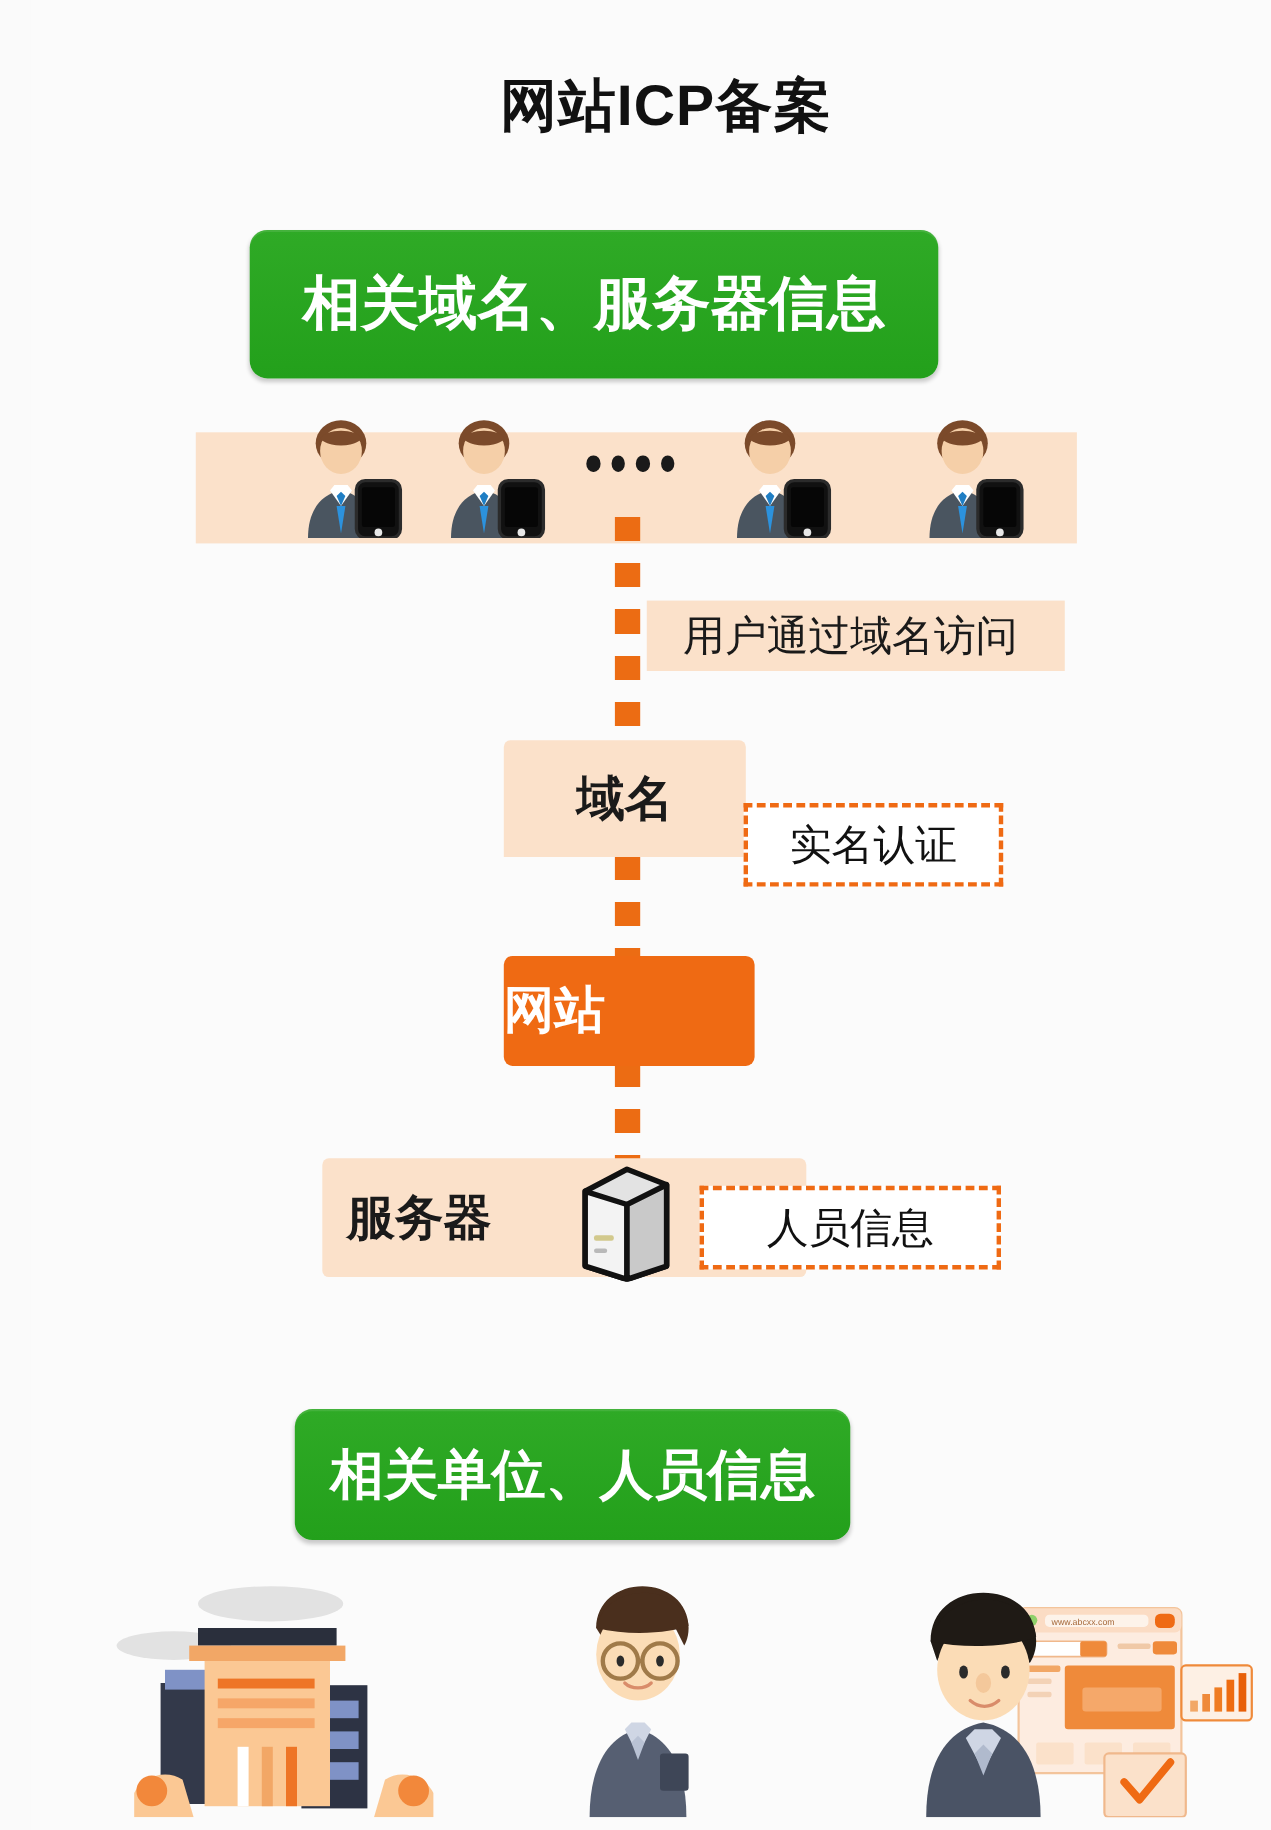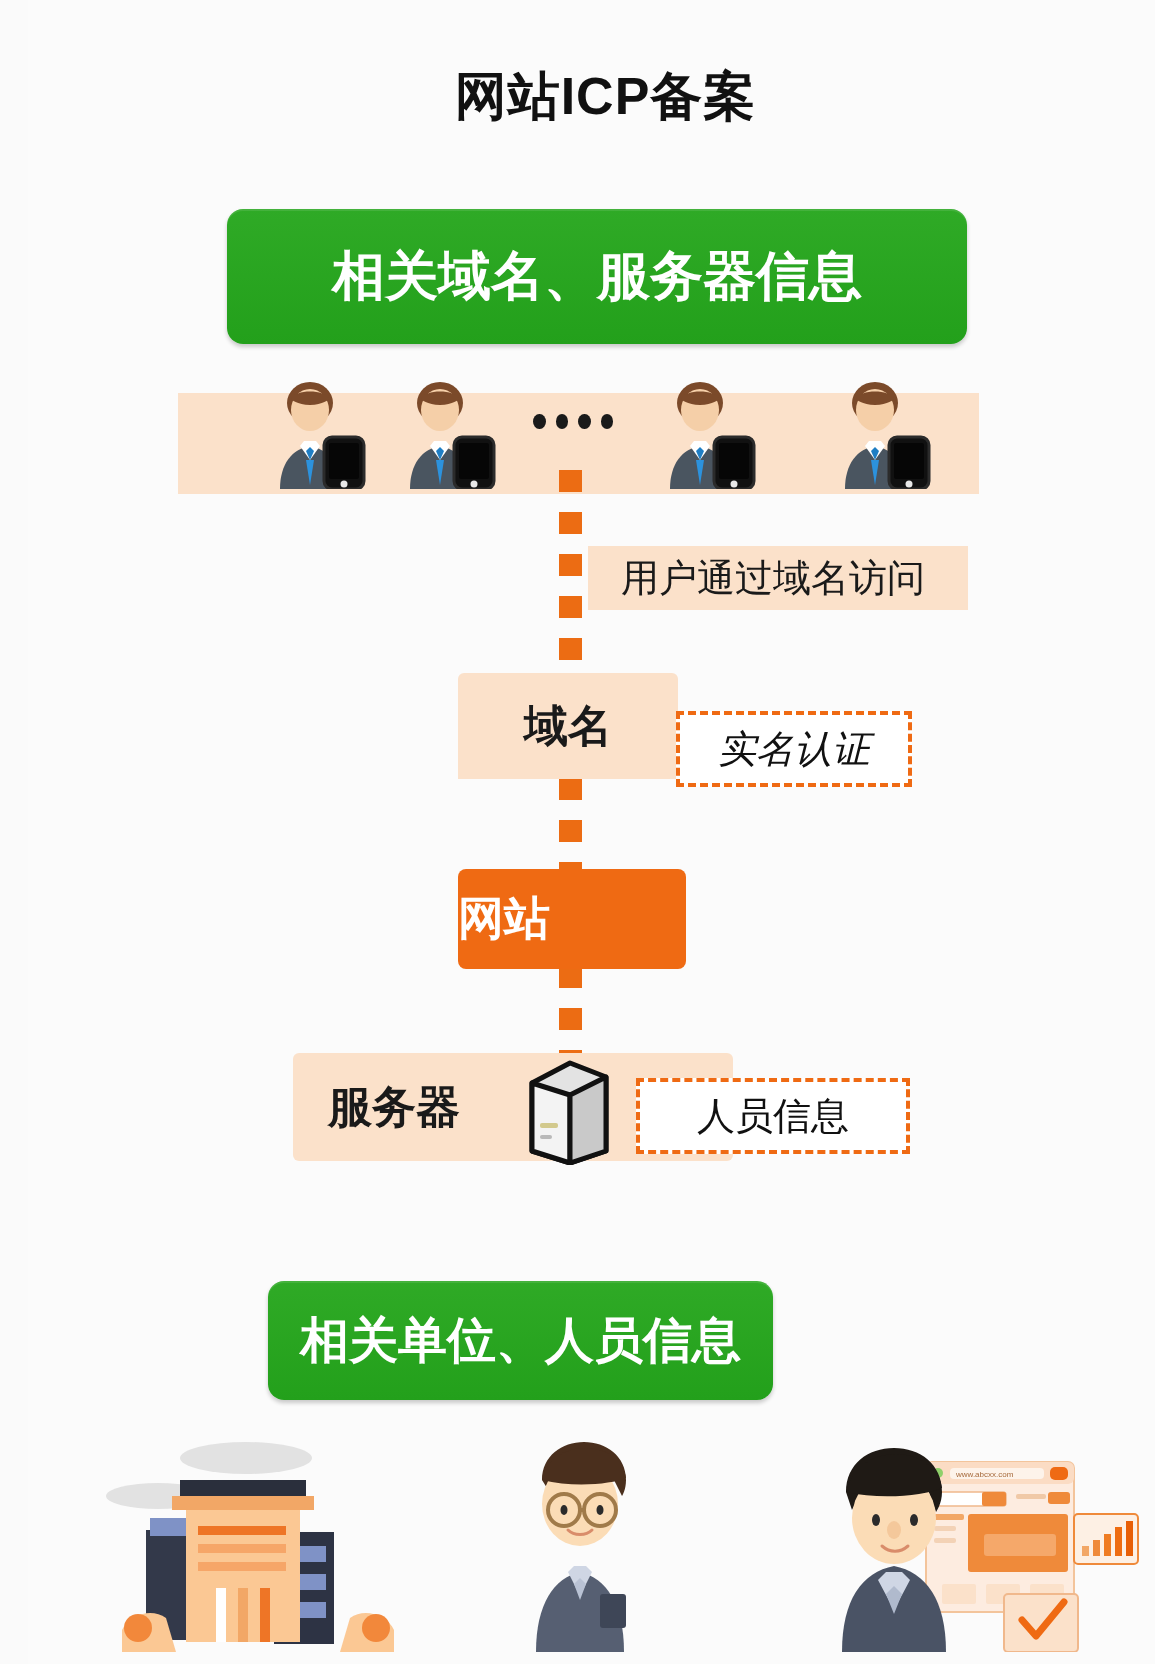--- a/index.html
+++ b/index.html
@@ -44,21 +44,21 @@
     display: flex;
     align-items: center;
     justify-content: center;
     color: #ffffff;
     font-weight: bold;
     white-space: nowrap;
   }
   #green-top {
     left: 199px;
     top: 209px;
-    width: 740px;
+    width: 626px;
     height: 135px;
     font-size: 53px;
   }
   #green-bottom {
     left: 240px;
     top: 1281px;
     width: 505px;
     height: 119px;
     font-size: 49px;
   }
@@ -156,21 +156,21 @@
     font-weight: bold;
   }
   #box-server {
     left: 265px;
     top: 1053px;
     width: 440px;
     height: 108px;
     border-radius: 6px;
     font-size: 44px;
     font-weight: bold;
-    padding-left: 35px;
+    padding-left: 22px;
     box-sizing: border-box;
   }
 
   
   #box-website {
     position: absolute;
     left: 430px;
     top: 869px;
     width: 228px;
     height: 100px;
@@ -192,24 +192,23 @@
     border: 4px dashed #ef6a13;
     display: flex;
     align-items: center;
     justify-content: center;
     font-size: 38px;
     color: #111111;
     white-space: nowrap;
   }
   #tag-realname {
     left: 648px;
-    top: 711px;
+    top: 730px;
     width: 228px;
     height: 68px;
-    font-style: italic;
   }
   #tag-code {
     left: 608px;
     top: 1078px;
     width: 266px;
     height: 68px;
   }
 
   
   #server-icon {

